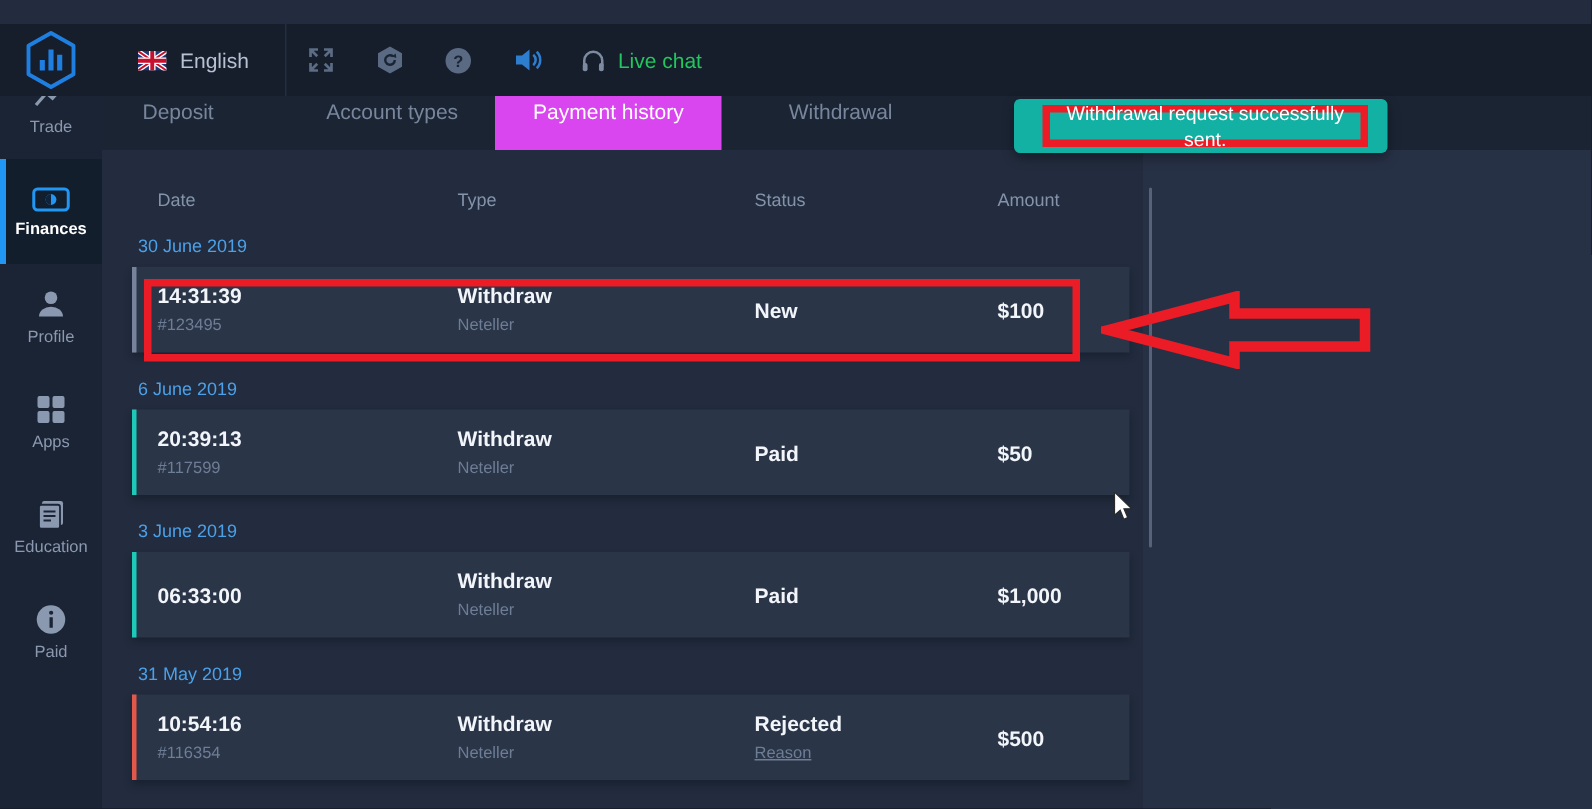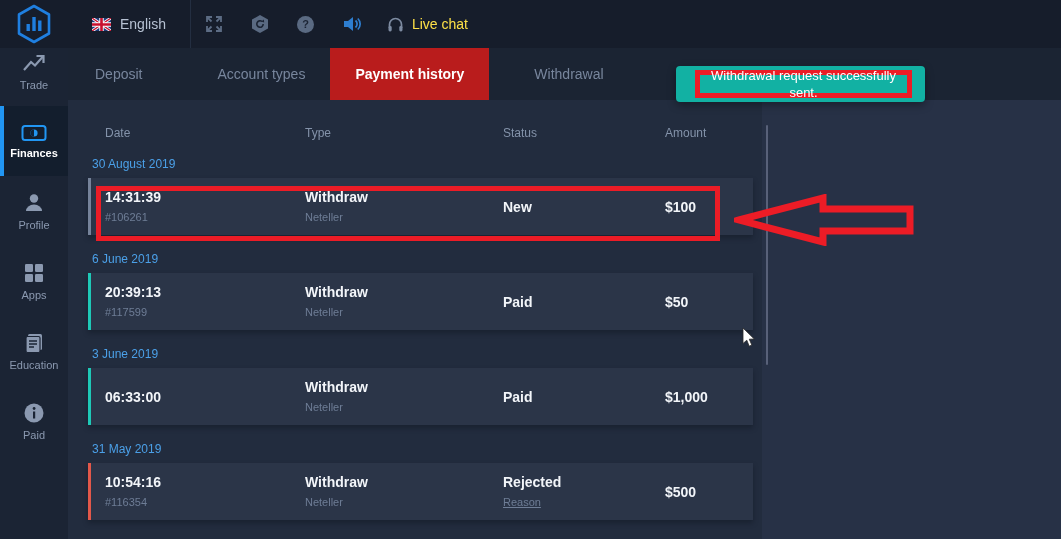--- a/index.html
+++ b/index.html
@@ -1,43 +1,43 @@
 <!DOCTYPE html>
 <html><head>
 <meta charset="utf-8">
 <style>
   html,body{margin:0;padding:0;background:#0e1420;}
   *{box-sizing:border-box;font-family:"Liberation Sans",sans-serif;}
   .screen{position:relative;width:1061px;height:539px;overflow:hidden;background:#222c3e;}
 
   
-  .topbar{position:absolute;left:0;top:0;width:1061px;height:48px;background:#161d2b;display:flex;align-items:center;z-index:6;}
+  .topbar{position:absolute;left:0;top:16px;width:1061px;height:48px;background:#161d2b;display:flex;align-items:center;z-index:6;}
   .logo-wrap{width:68px;display:flex;justify-content:center;align-items:center;}
   .lang{display:flex;align-items:center;gap:9px;margin-left:24px;cursor:default;}
   .lang span{color:#b6c1d2;font-size:14px;}
   .tb-divider{width:1px;height:48px;background:#232e41;margin-left:24px;}
   .tb-icons{display:flex;align-items:center;}
   .tb-ic{width:46px;display:flex;justify-content:center;align-items:center;}
   .livechat{display:flex;align-items:center;gap:8px;margin-left:12px;}
-  .livechat span{color:#fde047;font-size:14px;}
+  .livechat span{color:#22c55e;font-size:14px;}
 
   
   .sidebar{position:absolute;left:0;top:36px;width:68px;bottom:0;background:#1b2434;z-index:5;display:flex;flex-direction:column;}
   .side-item{height:70px;display:flex;flex-direction:column;align-items:center;justify-content:center;gap:5px;border-left:4px solid transparent;padding-right:4px;}
   .side-item .lbl{font-size:11px;color:#8b99b0;}
   .side-item.active{background:#131e2d;border-left-color:#2196f3;text-align:center;}
   .side-item.active .lbl{color:#ffffff;font-weight:bold;}
 
   
   .main{position:absolute;left:68px;top:48px;right:0;bottom:0;}
   .tabsbar{position:relative;height:52px;background:#1b2433;display:flex;align-items:stretch;padding-left:2px;}
   .tab{display:flex;align-items:center;padding:0 25px;font-size:14px;color:#78869d;cursor:default;}
   .tab.m25{margin-left:25px;}
   .tab.m20{margin-left:20px;}
-  .tab.active{background:#b91c1c;color:#ffffff;font-weight:bold;}
+  .tab.active{background:#d946ef;color:#ffffff;font-weight:normal;}
 
   .content{position:absolute;left:0;top:52px;right:0;bottom:0;background:#222c3e;}
   .right-panel{position:absolute;left:694px;top:0;right:0;bottom:0;background:#273146;}
   .scroll-thumb{position:absolute;left:698px;top:25px;width:2px;height:240px;background:#586179;border-radius:1px;}
 
   .table-col{position:absolute;left:0;top:0;width:694px;}
   .headers{display:grid;grid-template-columns:200px 198px 162px 1fr;padding-left:37px;margin-top:26px;}
   .headers div{font-size:12px;color:#8493aa;}
   .gdate{margin:17px 0 0 24px;font-size:12px;color:#4ba0e8;height:16px;}
   .grow{position:relative;margin:5px 0 0 20px;width:665px;height:57px;background:#2b3548;border-left:3px solid transparent;
@@ -201,25 +201,25 @@
 
       <div class="table-col">
         <div class="headers">
           <div>Date</div>
           <div>Type</div>
           <div>Status</div>
           <div>Amount</div>
         </div>
 
         <div>
-          <div class="gdate">30 August 2019</div>
+          <div class="gdate">30 June 2019</div>
           <div class="grow gray">
             <div class="cell">
               <div class="v">14:31:39</div>
-              <div class="s">#106261</div>
+              <div class="s">#123495</div>
             </div>
             <div class="cell">
               <div class="v">Withdraw</div>
               <div class="s">Neteller</div>
             </div>
             <div class="cell">
               <div class="v">New</div>
             </div>
             <div class="cell">
               <div class="v">$100</div>

